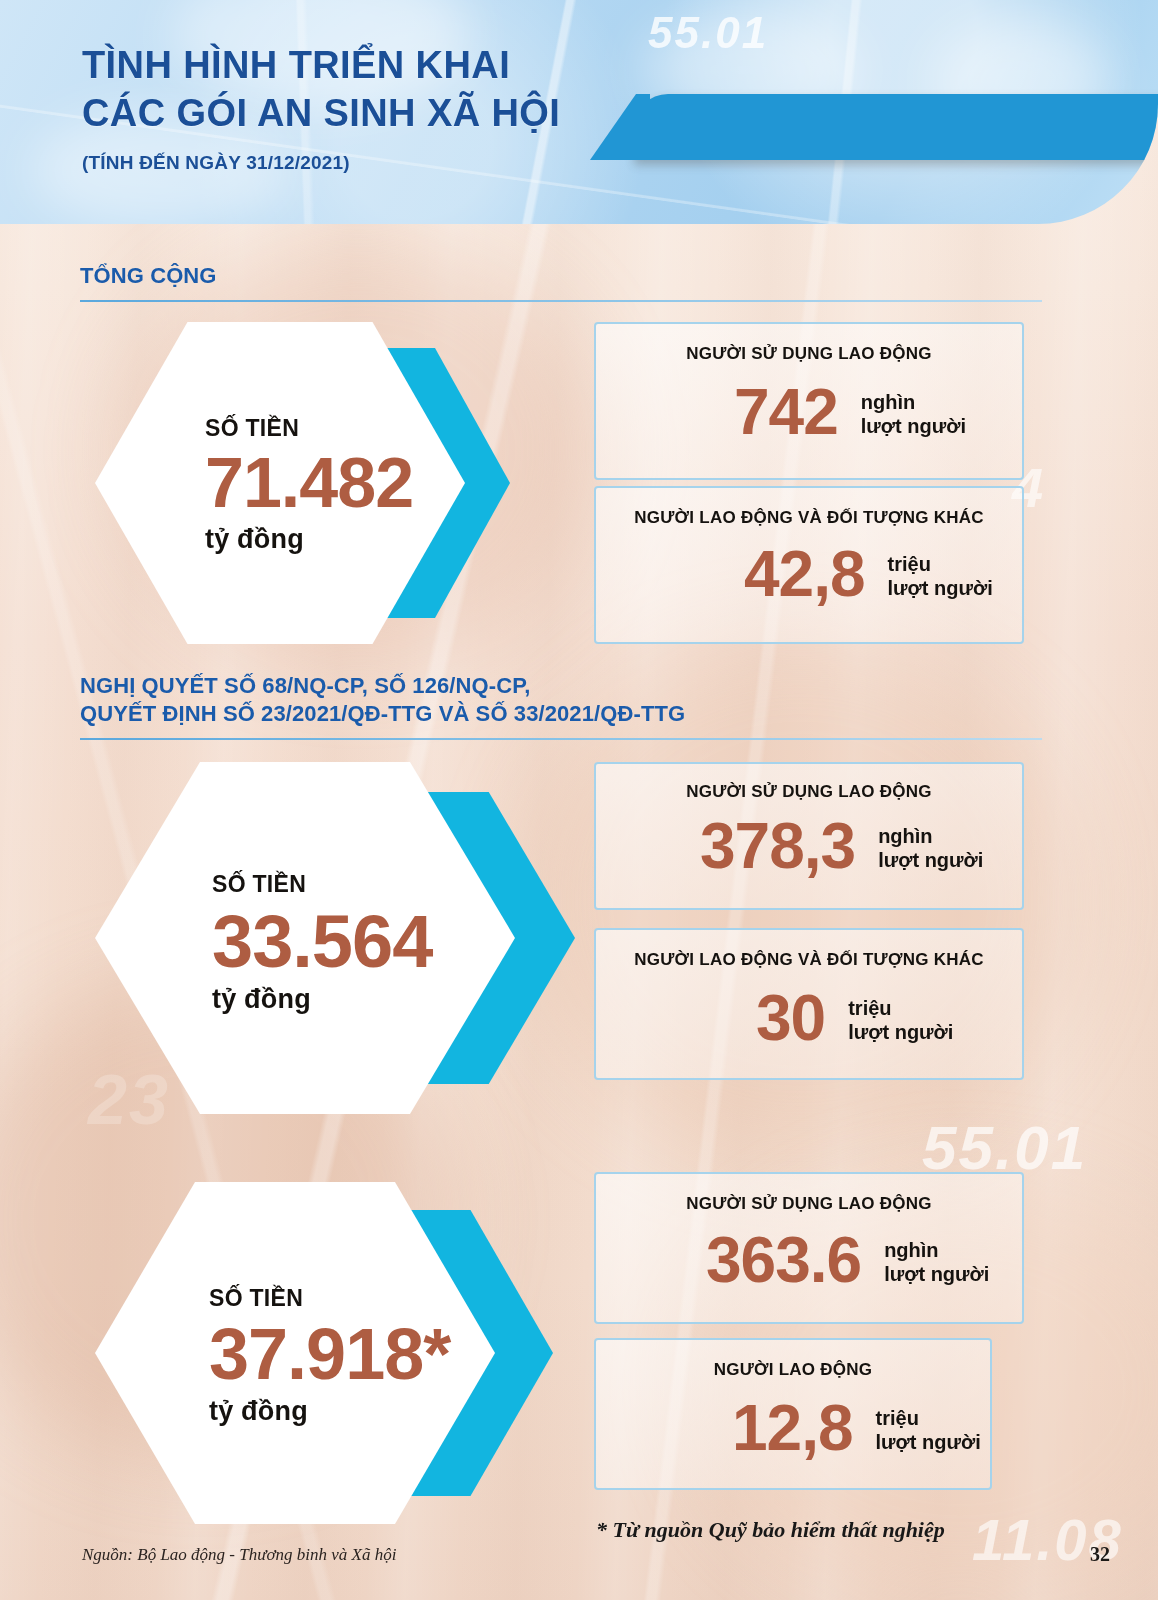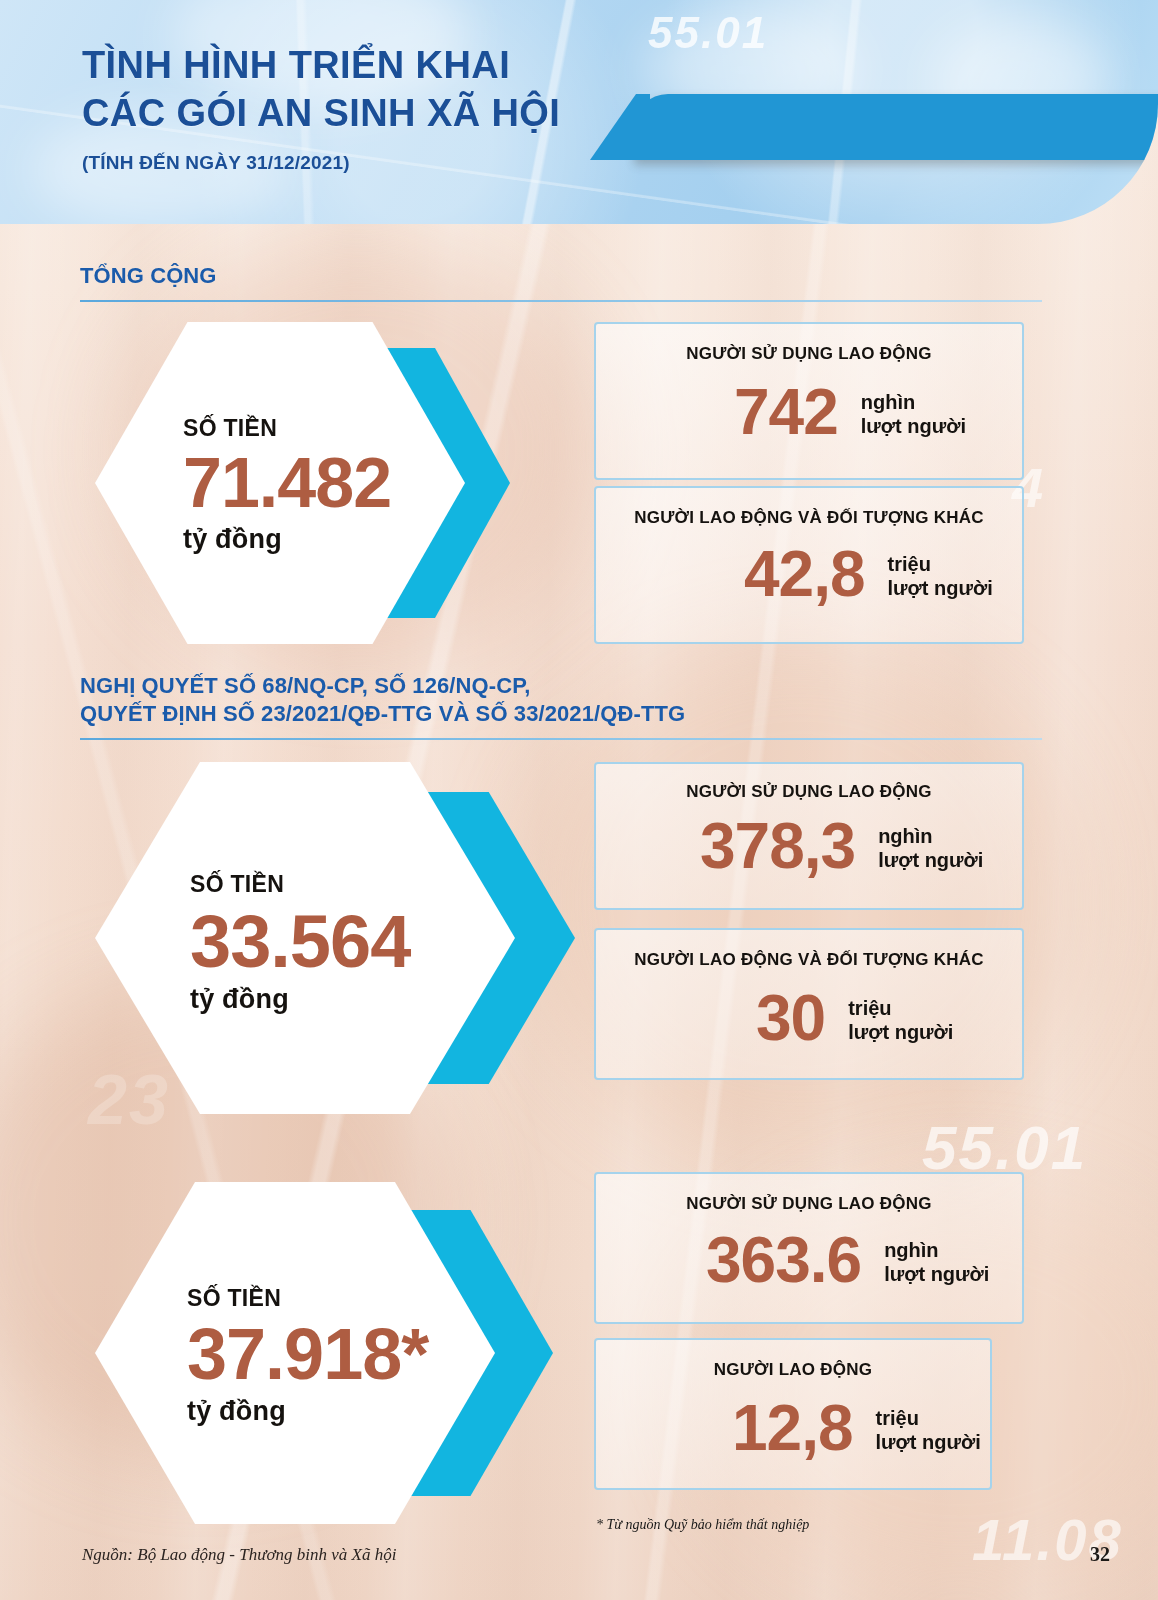--- a/index.html
+++ b/index.html
@@ -170,20 +170,21 @@
   .hex-back { background: #12b5e0; }
   .hex-front {
     background: #ffffff;
     filter: drop-shadow(3px 5px 7px rgba(120,95,80,.30));
   }
   .hex-content {
     position: absolute;
     display: flex;
     flex-direction: column;
     justify-content: center;
+    margin-left: 22px;
   }
   .hex-label {
     font-size: 23px;
     font-weight: 800;
     color: #15120f;
     letter-spacing: .3px;
   }
   .hex-value {
     font-size: 70px;
     font-weight: 800;
@@ -237,22 +238,22 @@
     white-space: pre-line;
     padding-top: 4px;
   }
 
   
   .footnote {
     position: absolute;
     left: 596px; top: 1517px;
     font-family: "Liberation Serif", serif;
     font-style: italic;
-    font-weight: 400;
-    font-size: 14px;
+    font-weight: 700;
+    font-size: 22px;
     color: #181818;
   }
   .source {
     position: absolute;
     left: 82px; top: 1545px;
     font-family: "Liberation Serif", serif;
     font-style: italic;
     font-size: 17px;
     color: #2a2320;
   }

